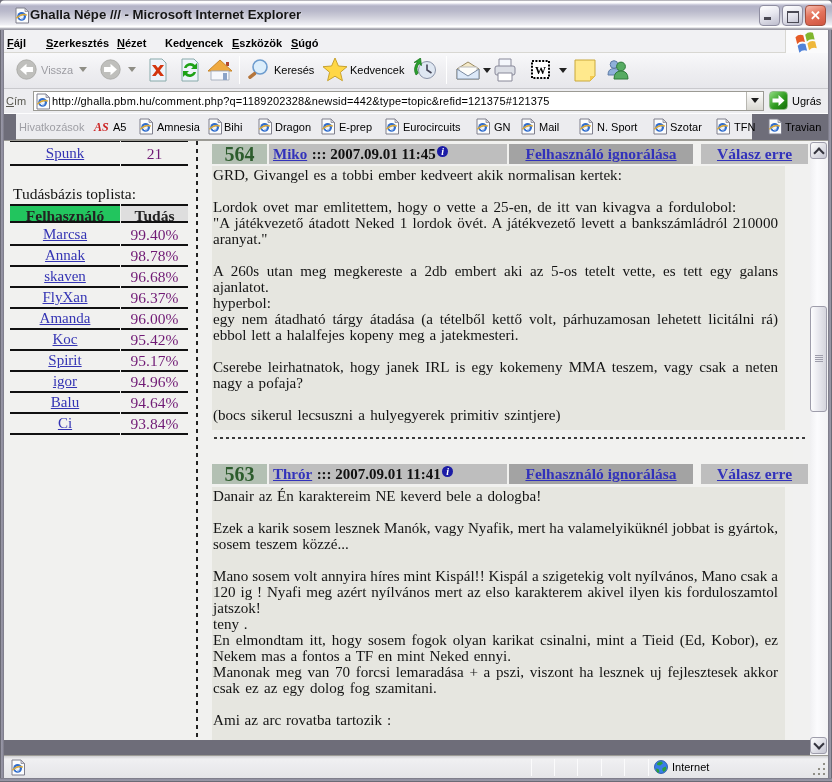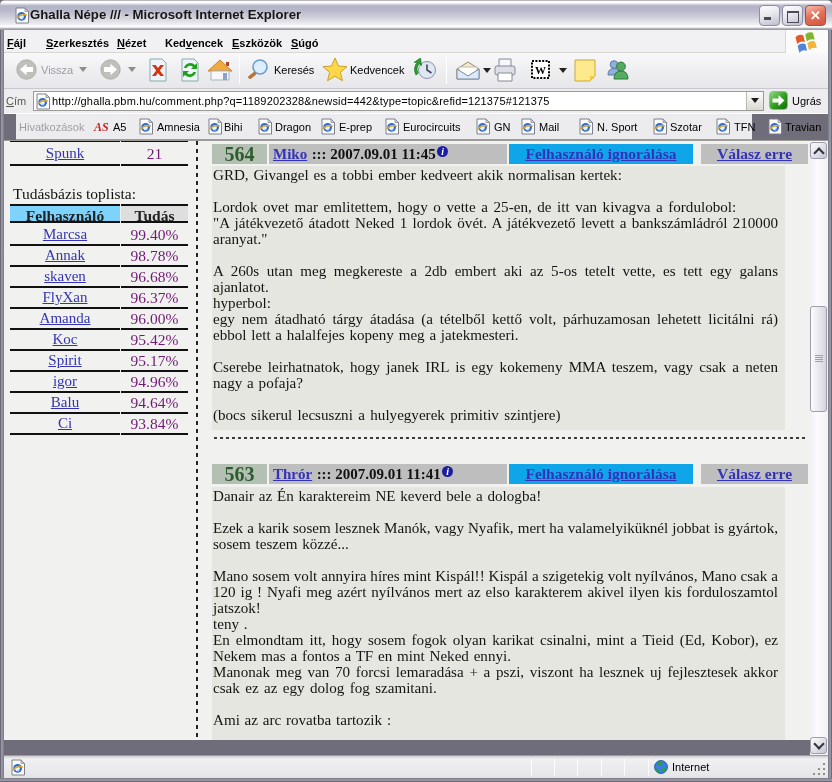--- a/index.html
+++ b/index.html
@@ -67,21 +67,21 @@
 .sb-num { font-weight:normal; color:#701a75; }
 .dr { height:21px; font-size:15px; line-height:19px; }
 .dr .sb-num { font-size:15.5px; }
 
 
 .main { position:absolute; left:196px; top:0; width:593px; height:615px; background:#f1f1ef; }
 .post-hdr { position:absolute; left:12px; width:596px; height:20px; }
 .ph-num { position:absolute; left:0; top:0; width:55px; height:20px; background:#b3c0b3; text-align:center;
   font-family:"Liberation Serif",serif; font-weight:bold; font-size:20px; line-height:21px; color:#2d5c2d; }
 .ph-mid { position:absolute; left:57px; top:0; width:238px; height:20px; background:#bebebe; }
-.ph-a1 { position:absolute; left:297px; top:0; width:184px; height:20px; background:#0ea5e9; text-align:center; }
+.ph-a1 { position:absolute; left:297px; top:0; width:184px; height:20px; background:#a3a3a3; text-align:center; }
 .ph-a2 { position:absolute; left:489px; top:0; width:107px; height:20px; background:#bebebe; text-align:center; }
 .ph-mid .u { color:#3232bb; font-weight:bold; text-decoration:underline; font-family:"Liberation Serif",serif; font-size:15px; }
 .ph-mid { line-height:20px; }
 .ph-mid .dt { font-weight:bold; font-family:"Liberation Serif",serif; font-size:15px; color:#111; }
 .ph-a1 a,.ph-a2 a { color:#3232bb; font-weight:bold; text-decoration:underline; font-family:"Liberation Serif",serif; font-size:15.5px; }
 .ph-a1,.ph-a2 { line-height:20px; }
 .ibadge { display:inline-block; width:11px; height:11px; border-radius:6px; background:#1c1ca6; color:#fff; margin-left:-3px;
   font-family:"Liberation Serif",serif; font-style:italic; font-weight:bold; font-size:10px; line-height:11px; text-align:center; vertical-align:4px; }
 .pbody { position:absolute; left:12px; width:573px; background:#e6e6e0; font-family:"Liberation Serif",serif;
   font-size:15.1px; color:#141414; }
@@ -318,21 +318,21 @@
     <div class="sidebar">
       <div class="sb-tbl" style="left:0;top:0;width:196px;height:615px">
 
         <div class="cell c1" style="top:-25px;height:26px"></div>
         <div class="cell c2" style="top:-25px;height:26px"></div>
 
         <div class="cell c1" style="top:2px;height:23px;font-size:15px;line-height:21px"><a class="sb-link" href="#">Spunk</a></div>
         <div class="cell c2" style="top:2px;height:23px;font-size:15.5px;line-height:21px"><span class="sb-num">21</span></div>
         <div style="position:absolute;left:9px;top:44px;font-size:15.5px;font-family:Liberation Serif, serif;color:#111">Tudásbázis toplista:</div>
 
-        <div class="cell c1" style="top:63px;height:19px;border-top:2px solid #111;background:#7dd3fc;font-size:15.5px;line-height:19px;font-weight:bold;color:#222">Felhasználó</div>
+        <div class="cell c1" style="top:63px;height:19px;border-top:2px solid #111;background:#22c55e;font-size:15.5px;line-height:19px;font-weight:bold;color:#222">Felhasználó</div>
         <div class="cell c2" style="top:63px;height:19px;border-top:2px solid #111;background:#dedede;font-size:15.5px;line-height:19px;font-weight:bold;color:#222">Tudás</div>
 
         <div class="cell c1 dr" style="top:84px"><a class="sb-link" href="#">Marcsa</a></div>
         <div class="cell c2 dr" style="top:84px"><span class="sb-num">99.40%</span></div>
         <div class="cell c1 dr" style="top:105px"><a class="sb-link" href="#">Annak</a></div>
         <div class="cell c2 dr" style="top:105px"><span class="sb-num">98.78%</span></div>
         <div class="cell c1 dr" style="top:126px"><a class="sb-link" href="#">skaven</a></div>
         <div class="cell c2 dr" style="top:126px"><span class="sb-num">96.68%</span></div>
         <div class="cell c1 dr" style="top:147px"><a class="sb-link" href="#">FlyXan</a></div>
         <div class="cell c2 dr" style="top:147px"><span class="sb-num">96.37%</span></div>

